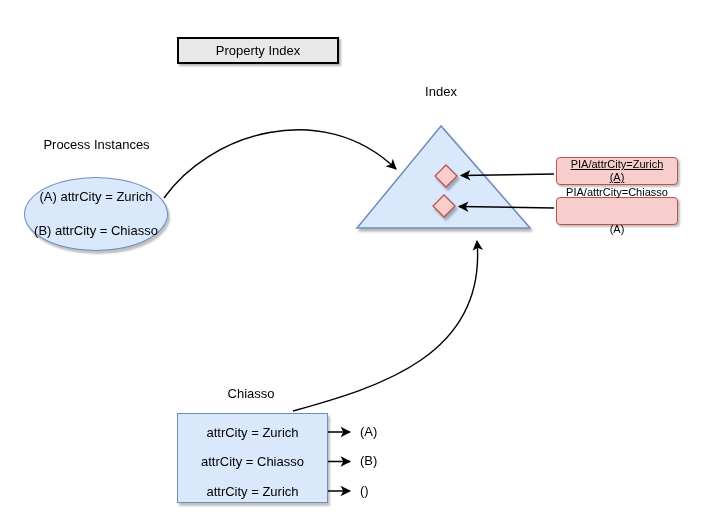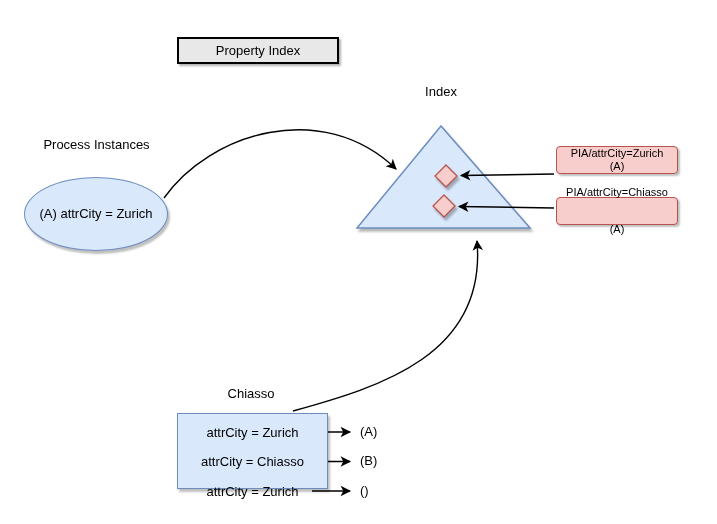--- a/index.html
+++ b/index.html
@@ -52,26 +52,26 @@
   .entry-box {
     width: 122px; height: 28px;
     background: var(--index-entry-fill, #f8cecc);
     border: 1px solid var(--index-entry-stroke, #b85450);
     border-radius: 4px;
     box-sizing: border-box;
     box-shadow: 2px 2px 2px rgba(0,0,0,0.25);
     display: flex; flex-direction: column; align-items: center; justify-content: center;
     font-size: 11px; line-height: 13px; white-space: nowrap;
   }
-  .entry-box-1 { left: 556px; top: 146px; }
+  .entry-box-1 { left: 556px; top: 157px; text-decoration: underline; }
   .entry-box-2 { left: 556px; top: 197px; gap: 24px; }
 
   
   .queries-box {
-    left: 177px; top: 413px; width: 151px; height: 76px;
+    left: 177px; top: 413px; width: 151px; height: 90px;
     background: var(--node-fill, #dae8fc);
     border: 1px solid var(--node-stroke, #6c8ebf);
     box-sizing: border-box;
     box-shadow: 2px 3px 2px rgba(0,0,0,0.25);
   }
   .query-row {
     position: absolute; left: 0; width: 100%; height: 16px;
     font-size: 13px; line-height: 16px; text-align: center; white-space: nowrap;
   }
   .query-row-0 { top: 11px; }
@@ -134,20 +134,21 @@
   </svg>
 
   <div class="abs title-box">
     <span>Property Index</span>
   </div>
 
   <div class="abs node-label pi-label">Process Instances</div>
 
   <div class="abs ellipse">
     <div>(A) attrCity = Zurich</div>
+    <div>(B) attrCity = Chiasso</div>
   </div>
 
   <div class="abs node-label index-label">
     <div>Index</div>
   </div>
 
   <div class="abs entry-box entry-box-1">
     <div>PIA/attrCity=Zurich</div>
     <div>(A)</div>
   </div>

